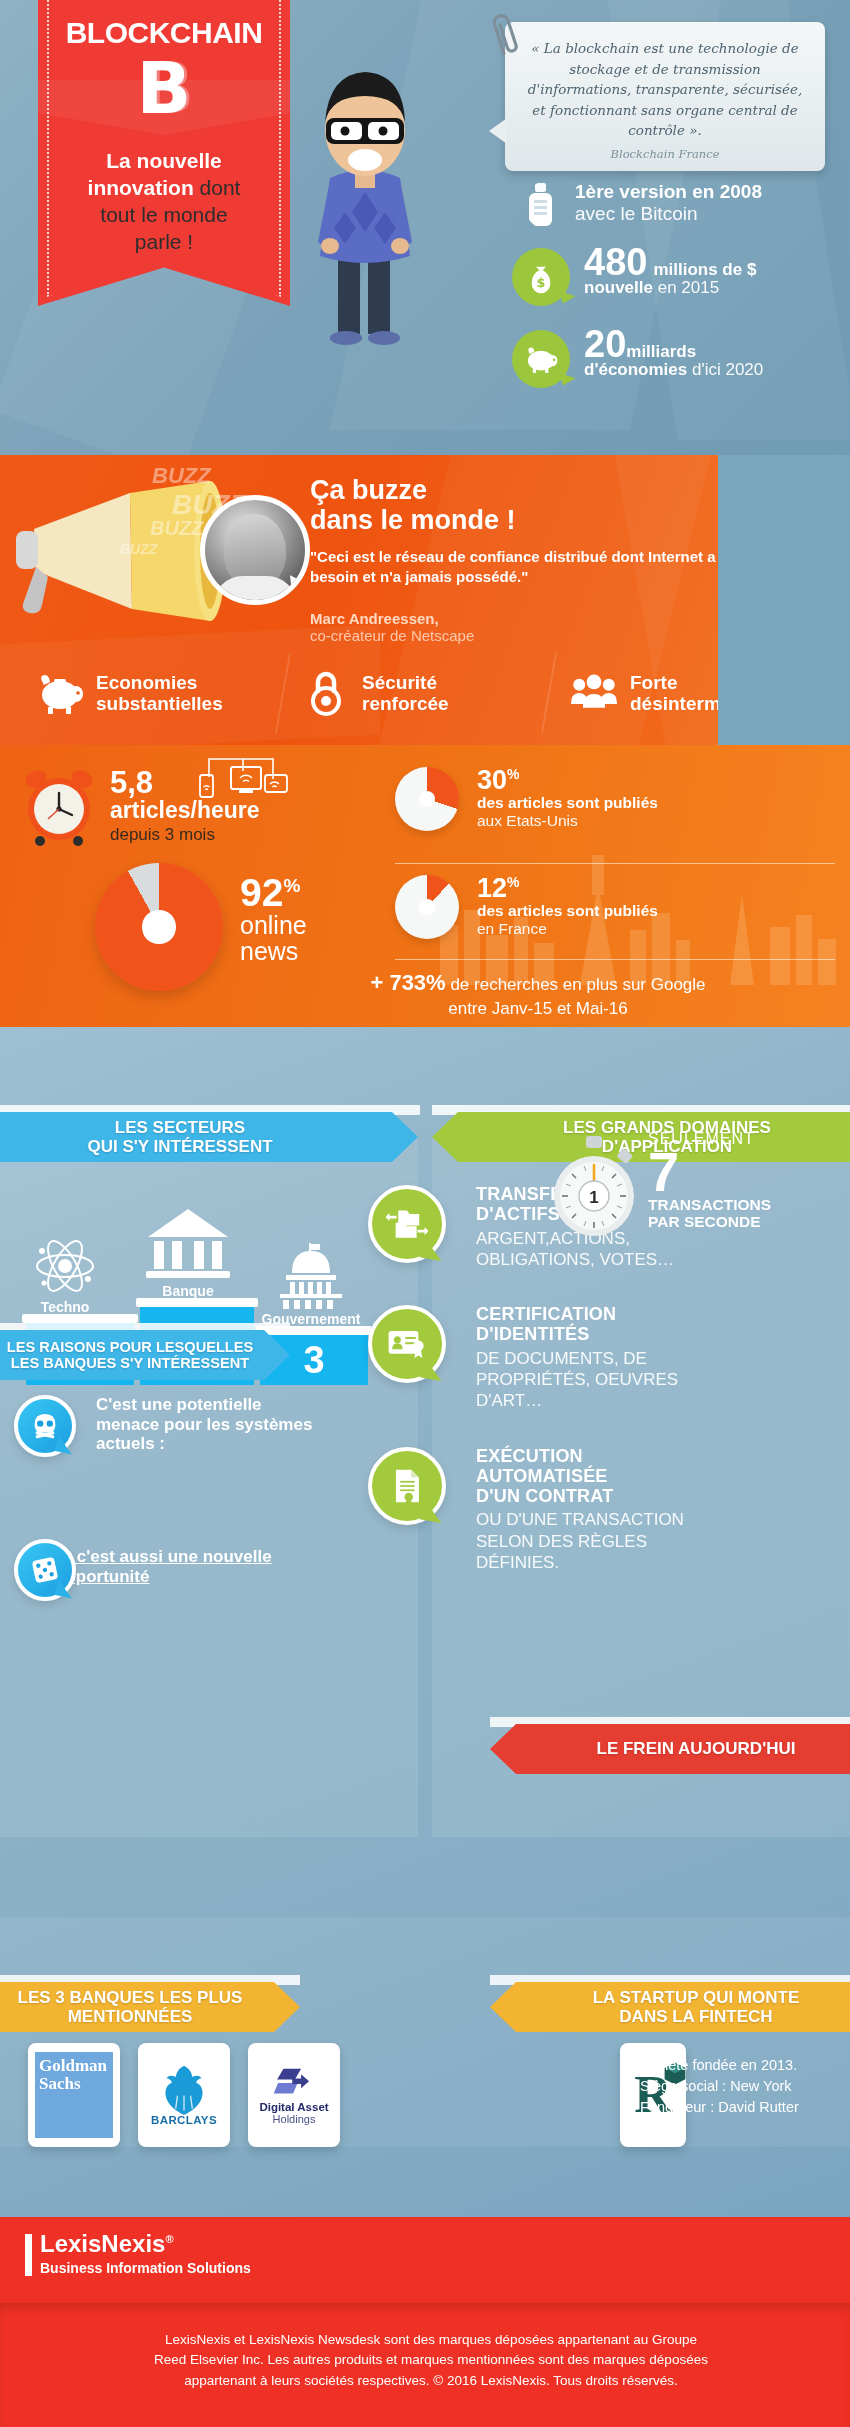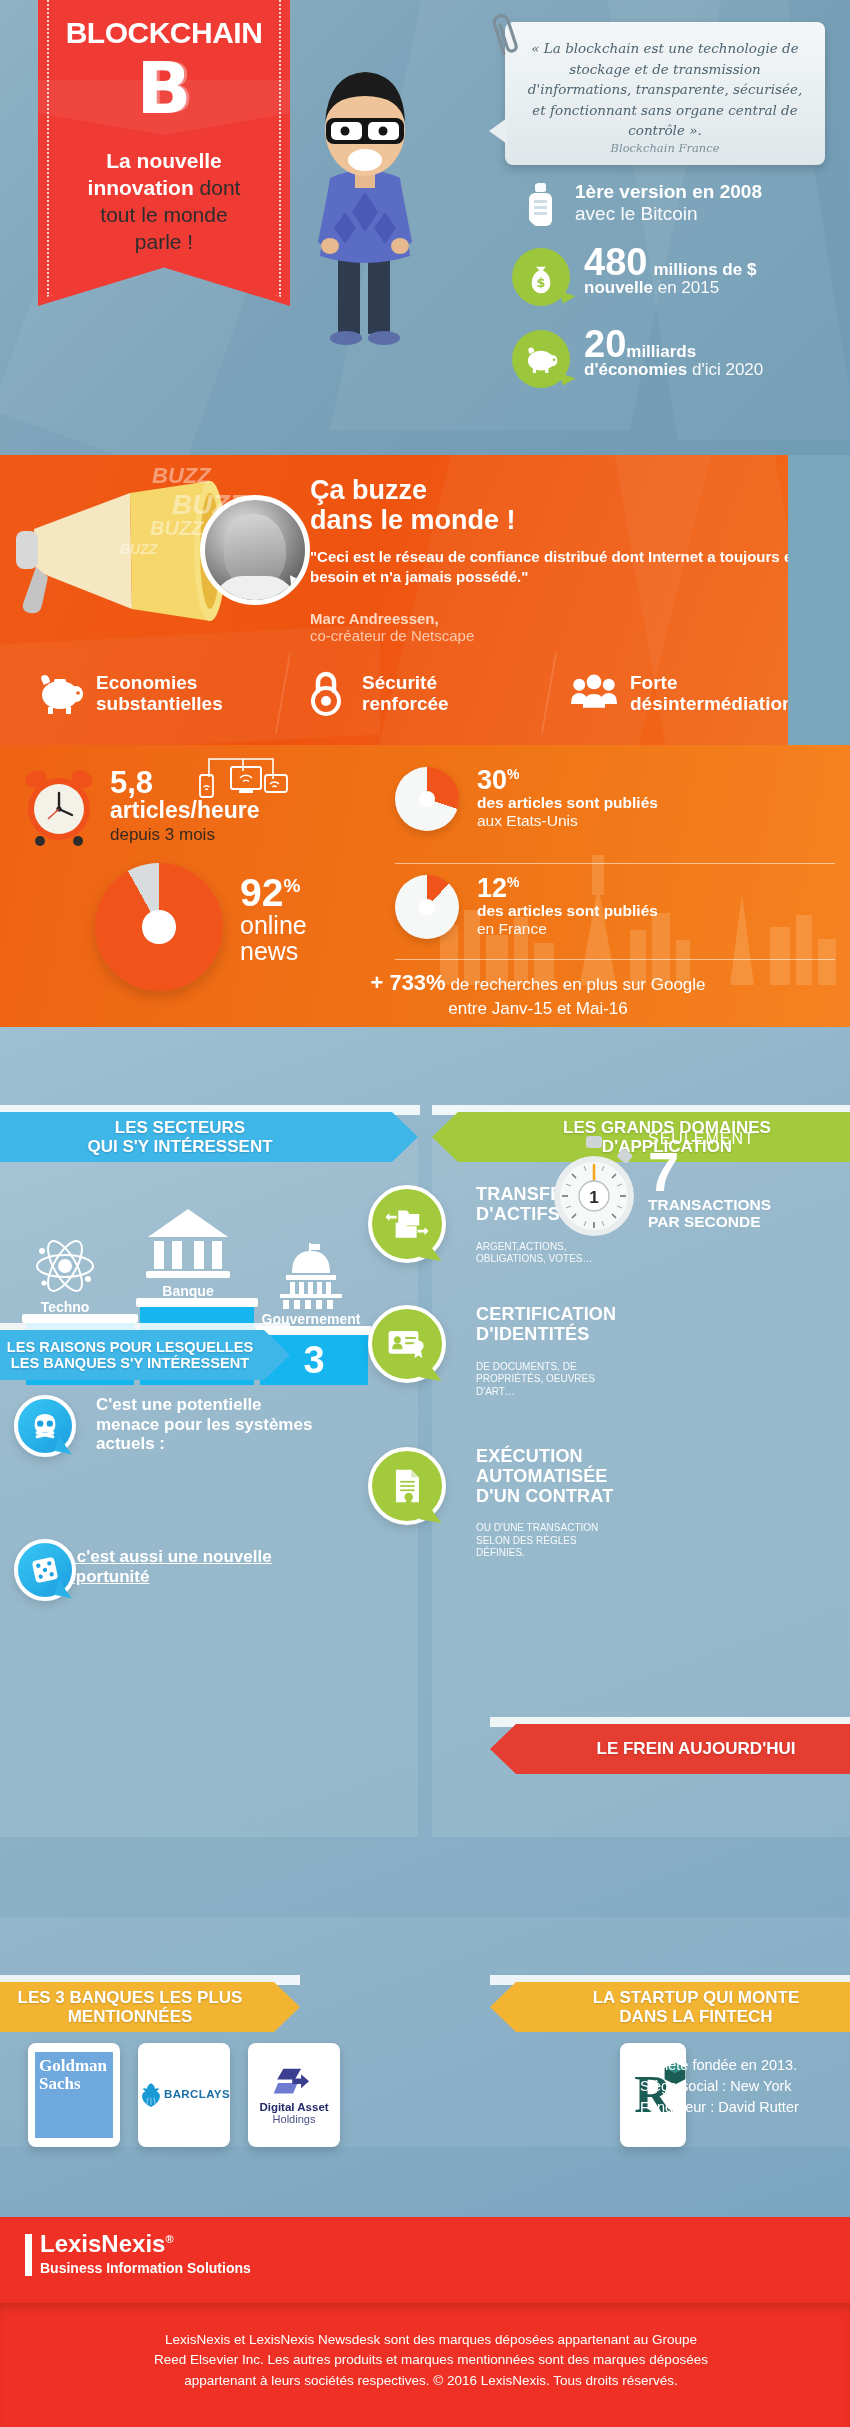--- a/index.html
+++ b/index.html
@@ -69,21 +69,21 @@
     content:"";position:absolute;left:-16px;top:96px;
     border-top:13px solid transparent;border-bottom:13px solid transparent;
     border-right:18px solid #e9eff1;
   }
   .quote-txt{
     font-family:"DejaVu Serif",serif;font-style:italic;color:#4e6470;
     font-size:13.5px;line-height:1.52;text-align:center;
   }
   .quote-src{
     text-align:center;font-family:"DejaVu Serif",serif;font-style:italic;
-    color:#7a909b;font-size:11.5px;
+    color:#7a909b;font-size:11.5px;margin-top:6px;
   }
   .paperclip{
     position:absolute;left:492px;top:10px;width:26px;height:48px;z-index:5;
     transform:rotate(-18deg);
   }
 
   
   .hstat{position:absolute;z-index:3;color:#fff;}
   .hstat .ic{
     position:absolute;left:0;top:0;border-radius:50%;
@@ -98,21 +98,21 @@
   .greencirc{background:#9cc63c;}
   .greenbub{position:relative;}
   .greenbub:after{
     content:"";position:absolute;right:-5px;bottom:4px;width:0;height:0;
     border-left:14px solid #9cc63c;border-top:9px solid transparent;
     border-bottom:4px solid transparent;transform:rotate(-14deg);
   }
 
   
   .buzz{
-    position:absolute;left:0;top:455px;width:788px;height:290px;
+    position:absolute;left:0;top:455px;width:718px;height:290px;
     background:linear-gradient(110deg,#f05a16 0%, #ee5410 45%, #f26a1b 100%);
     overflow:hidden;
     padding-left:22px;
   }
   .buzz .shard{position:absolute;background:rgba(255,255,255,.045);}
   .bs1{width:260px;height:330px;left:420px;top:-40px;transform:skewX(-14deg);}
   .bs2{width:160px;height:330px;left:640px;top:-20px;transform:skewX(10deg);background:rgba(0,0,0,.035);}
   .bs3{width:400px;height:110px;left:-20px;top:180px;transform:skewY(-3deg);background:rgba(255,255,255,.04);}
 
   .megaphone{position:absolute;left:10px;top:20px;width:230px;height:150px;z-index:2;}
@@ -225,21 +225,21 @@
     position:absolute;left:0;top:0;width:78px;height:78px;border-radius:50%;
     background:#a3ca3c;border:4px solid #fff;display:flex;align-items:center;justify-content:center;
     box-shadow:0 4px 10px rgba(0,0,0,.12);
   }
   .gbub:after{
     content:"";position:absolute;right:-2px;bottom:-2px;width:0;height:0;
     border-left:22px solid #a3ca3c;border-top:16px solid transparent;
     border-bottom:3px solid transparent;transform:rotate(18deg);
   }
   .gtitle{font-size:18px;font-weight:bold;line-height:1.1;letter-spacing:.2px;}
-  .gsub{font-size:10px;font-weight:300;line-height:1.25;opacity:.93;margin-top:16px;}
+  .gsub{font-size:17px;font-weight:300;line-height:1.25;opacity:.93;margin-top:3px;}
 
   
   .bitem{position:absolute;left:14px;color:#fff;}
   .bbub{
     position:absolute;left:0;top:0;width:62px;height:62px;border-radius:50%;
     background:linear-gradient(140deg,#38c6f4,#1b9fe0);border:4px solid #fff;
     display:flex;align-items:center;justify-content:center;box-shadow:0 4px 9px rgba(0,0,0,.12);
   }
   .bbub:after{
     content:"";position:absolute;right:-2px;bottom:-1px;width:0;height:0;
@@ -812,21 +812,21 @@
     </div>
   </div>
 
   <div class="logobox" style="left:28px;top:2043px;width:92px;height:104px;">
     <div class="gs-in">
       <div>Goldman</div>
       <div>Sachs</div>
     </div>
   </div>
 
-  <div class="logobox" style="left:138px;top:2043px;width:92px;height:104px;flex-direction:row;">
+  <div class="logobox" style="left:138px;top:2043px;width:92px;height:104px;flex-direction:column;">
     <svg viewBox="0 0 58 56" width="54" height="52">
       <path d="M29 2 q-8 4 -9 12 q-6 -3 -10 1 q5 1 6 5 q-7 3 -7 11 q0 14 20 24 q20 -10 20 -24 q0 -8 -7 -11 q1 -4 6 -5 q-4 -4 -10 -1 q-1 -8 -9 -12z" fill="#1a9ad6"></path>
       <g stroke="#fff" stroke-width="1.4" opacity=".8">
         <line x1="22" y1="34" x2="20" y2="48"></line>
           <line x1="29" y1="34" x2="29" y2="50"></line>
           <line x1="36" y1="34" x2="38" y2="48"></line>
       </g>
     </svg>
     <div style="font-size:11.5px;font-weight:bold;color:#1a6fa8;letter-spacing:.4px;margin-top:-2px;">BARCLAYS</div>
   </div>

